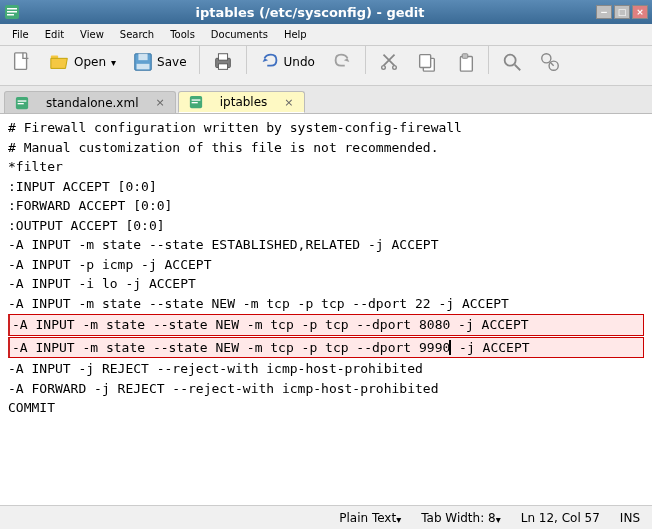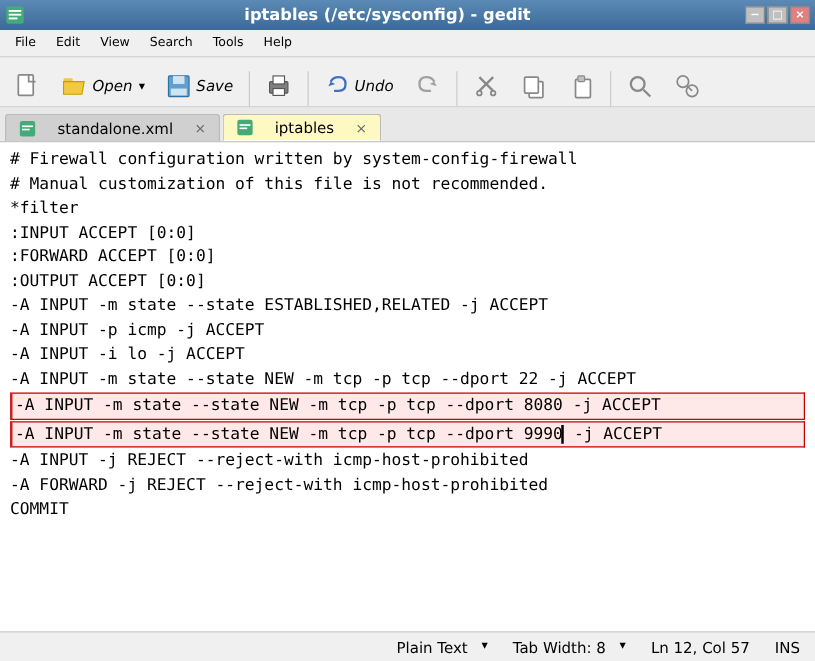--- a/index.html
+++ b/index.html
@@ -72,26 +72,25 @@
       padding: 2px 8px;
       font-size: 10px;
       cursor: pointer;
       color: #000;
     }
 
     
     .toolbar {
       background: #f0f0f0;
       display: flex;
-      align-items: flex-end;
+      align-items: flex-start;
       height: 40px;
       border-bottom: 1px solid #ccc;
       padding: 0 4px;
       gap: 2px;
-      font-style: italic;
     }
     .toolbar-btn {
       display: flex;
       align-items: center;
       justify-content: center;
       height: 32px;
       padding: 2px 6px;
       background: transparent;
       border: 1px solid transparent;
       border-radius: 3px;
@@ -183,22 +182,22 @@
       display: flex;
       align-items: center;
       height: 24px;
       padding: 0 12px;
       justify-content: flex-end;
       gap: 20px;
       font-size: 12px;
     }
     .status-item {
       display: flex;
-      align-items: flex-start;
-      gap: 11px;
+      align-items: flex-end;
+      gap: 0;
     }
     .status-arrow {
       font-size: 10px;
     }
 
     
     .svg-icon { width: 22px; height: 22px; }
   </style>
 </head>
 <body>
@@ -221,20 +220,21 @@
     <div class="title-btn close">×</div>
   </div>
 </div>
 
 <div class="menu-bar">
   <span class="menu-item">File</span>
   <span class="menu-item">Edit</span>
   <span class="menu-item">View</span>
   <span class="menu-item">Search</span>
   <span class="menu-item">Tools</span>
+  <span class="menu-item">Documents</span>
   <span class="menu-item">Help</span>
 </div>
 
 <div class="toolbar">
 
   <div class="toolbar-btn">
     <svg class="svg-icon" viewBox="0 0 24 24">
       <rect x="4" y="2" width="13" height="18" rx="1" fill="white" stroke="#888" stroke-width="1.5"></rect>
       <polyline points="13,2 13,8 19,8" fill="none" stroke="#888" stroke-width="1.5"></polyline>
     </svg>

